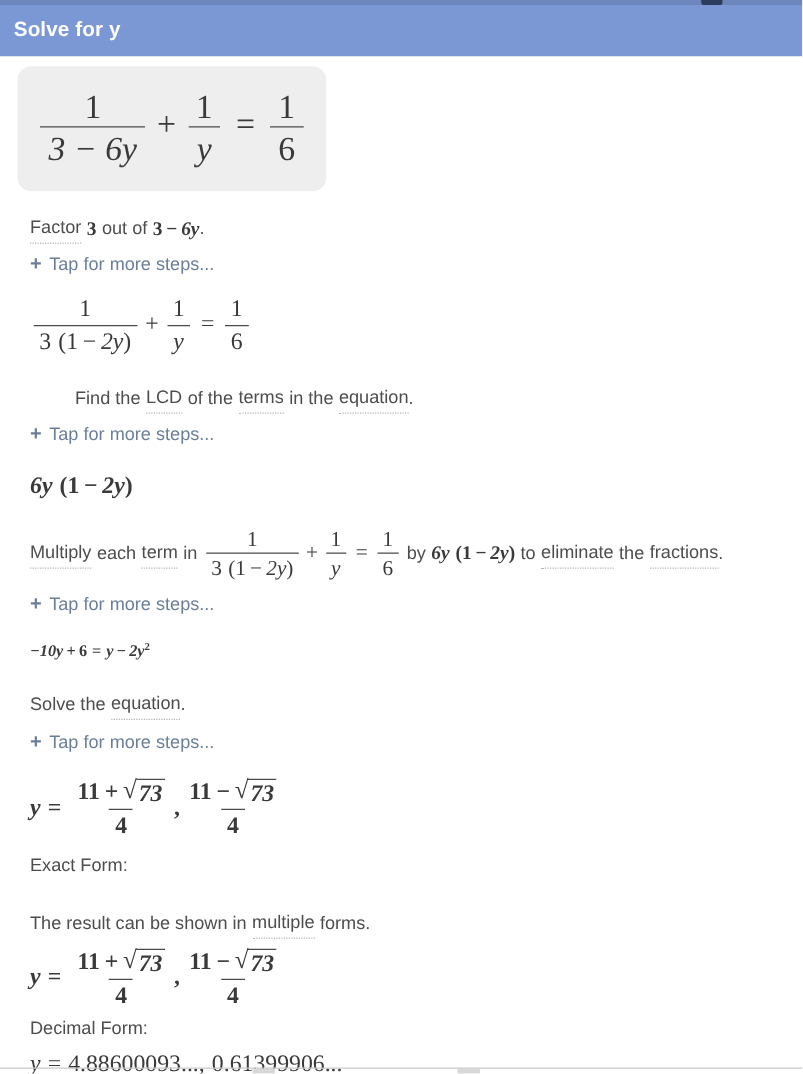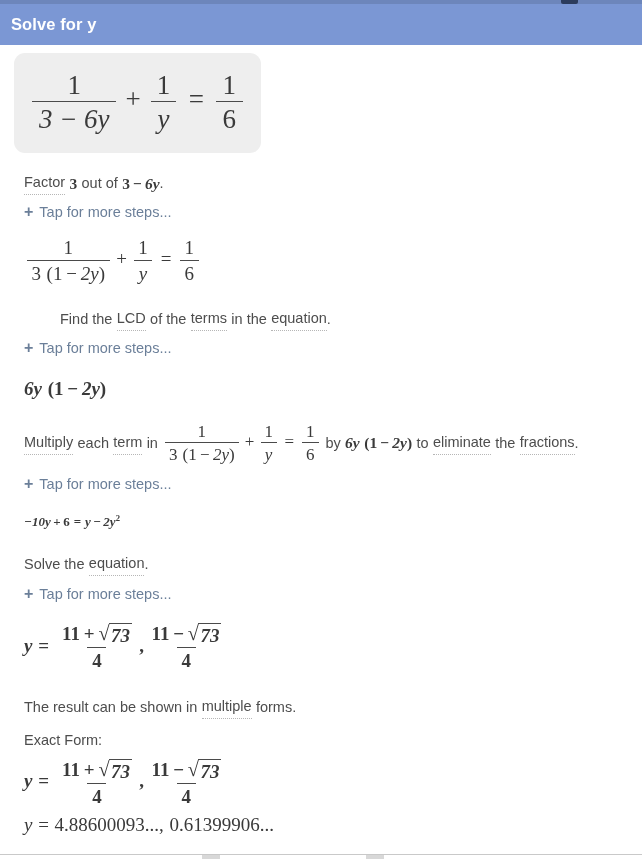--- a/index.html
+++ b/index.html
@@ -306,49 +306,52 @@
                   <span class="rad">√</span>
                   <span class="rand">73</span>
                 </span></span>
             <span class="den">4</span>
           </span>
         </span>
       </div>
     </div>
 
     <div class="step">
+      <div class="step-desc" style="margin-top:11px;">
+        <span>Exact Form:</span>
+      </div>
+
       <div class="step-desc" style="margin-top:24px;">
         <span>The result can be shown in</span>
           <span class="sp"></span>
         <span class="gloss">multiple</span>
           <span class="sp"></span>
         <span>forms.</span>
-      </div>
-
-      <div class="step-desc" style="margin-top:11px;">
-        <span>Exact Form:</span>
       </div>
       <div class="result" style="margin-top:8px;">
         <span class="math" style="font-size:19px;font-weight:bold;">
           <span class="it">y</span><span class="eq">=</span><span class="frac">
             <span class="num"><span>11</span><span class="op">+</span><span class="sqrt">
                   <span class="rad">√</span>
                   <span class="rand">73</span>
                 </span></span>
             <span class="den">4</span>
           </span><span>,</span><span class="frac">
             <span class="num"><span>11</span><span class="op">−</span><span class="sqrt">
                   <span class="rad">√</span>
                   <span class="rand">73</span>
                 </span></span>
             <span class="den">4</span>
           </span>
         </span>
       </div>
 
+      <div class="step-desc" style="margin-top:6px;">
+        <span>Decimal Form:</span>
+      </div>
       <div class="result" style="margin-top:7px;">
         <span class="math" style="font-size:19px;">
           <span class="it">y</span><span class="eq">=</span><span>4.88600093</span><span>...</span><span>,</span><span class="sp"></span><span>0.61399906</span><span>...</span>
         </span>
       </div>
     </div>
 
   </div>
 
   <div class="hr-bottom"></div>

